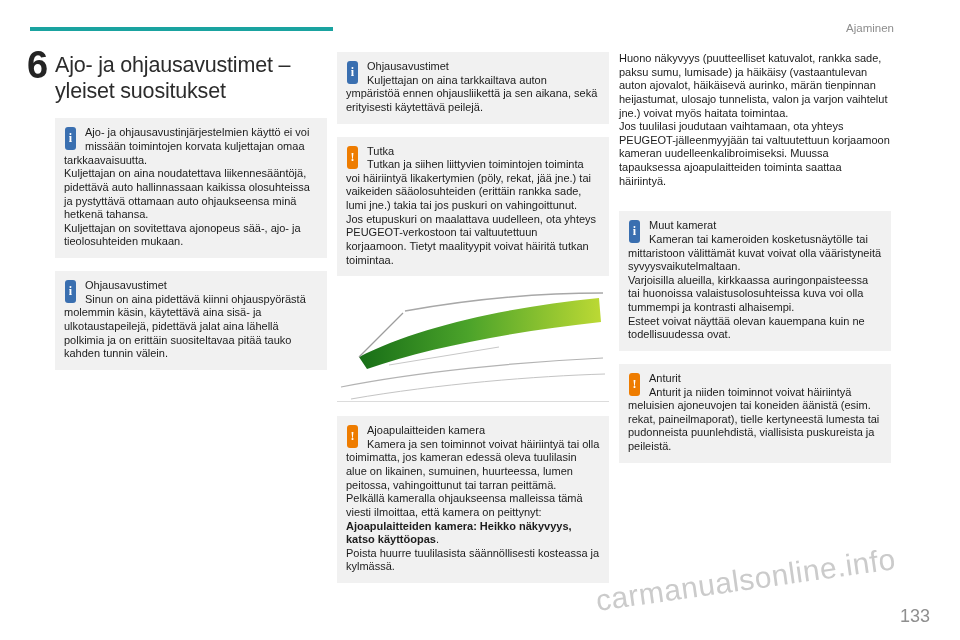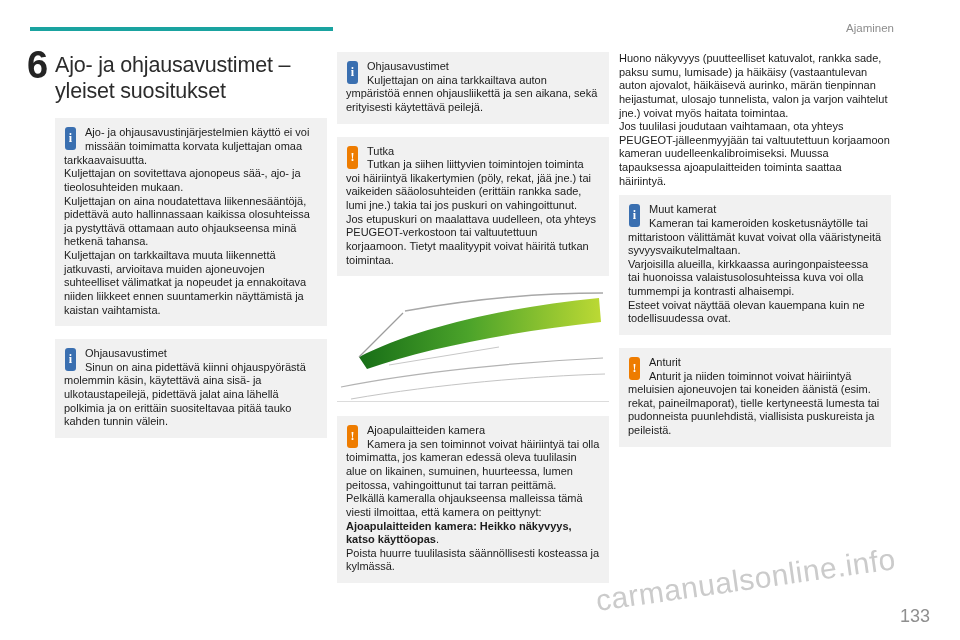--- a/index.html
+++ b/index.html
@@ -28,21 +28,21 @@
 
   .icon {
     float: left; width: 11px; height: 23px; margin: 1px 9px 2px 1px;
     border-radius: 3px; color: #fff; text-align: center;
     font-size: 12px; font-weight: 700; line-height: 23px;
     font-family: "Liberation Serif", serif;
   }
   .icon.info { background: var(--info-blue, #3a6fb0); }
   .icon.warn { background: var(--warning-orange, #ee7c00); }
 
-  .plain { margin-bottom: 7px; }
+  .plain { margin-bottom: 23px; }
 
   .figure { margin: 3px 0 13px; }
   .figure svg { display: block; }
 
   .watermark {
     position: absolute; left: 596px; top: 584px;
     font-size: 30px; color: #c2c2c2; opacity: 0.85;
     transform: rotate(-8deg); transform-origin: 0 50%;
     white-space: nowrap; letter-spacing: 0.5px;
   }
@@ -57,24 +57,23 @@
   <div class="running-header">Ajaminen</div>
   <div class="chapter-num">6</div>
 
   <div class="content">
 
     <div class="col">
       <h1 class="title">Ajo- ja ohjausavustimet – yleiset suositukset</h1>
 
       <div class="box">
         <span class="icon info">i</span>
-        <p>Ajo- ja ohjausavustinjärjestelmien käyttö ei voi missään toimimatta korvata kuljettajan omaa tarkkaavaisuutta.</p>
+        <p>Ajo- ja ohjausavustinjärjestelmien käyttö ei voi missään toimintojen korvata kuljettajan omaa tarkkaavaisuutta.</p>
+        <p>Kuljettajan on aina noudatettava liikennesääntöjä, pidettävä auto hallinnassaan kaikissa olosuhteissa ja pystyttävä ottamaan auto ohjaukseensa minä hetkenä tahansa.</p>
         <p>Kuljettajan on sovitettava ajonopeus sää-, ajo- ja tieolosuhteiden mukaan.</p>
-        <p>Kuljettajan on aina noudatettava liikennesääntöjä, pidettävä auto hallinnassaan kaikissa olosuhteissa ja pystyttävä ottamaan auto ohjaukseensa minä hetkenä tahansa.</p>
-        <p>Kuljettajan on tarkkailtava muuta liikennettä jatkuvasti, arvioitava muiden ajoneuvojen suhteelliset välimatkat ja nopeudet ja ennakoitava niiden liikkeet ennen suuntamerkin näyttämistä ja kaistan vaihtamista.</p>
       </div>
 
       <div class="box">
         <span class="icon info">i</span>
         <p class="box-title">Ohjausavustimet</p>
         <p>Sinun on aina pidettävä kiinni ohjauspyörästä molemmin käsin, käytettävä aina sisä- ja ulkotaustapeilejä, pidettävä jalat aina lähellä polkimia ja on erittäin suositeltavaa pitää tauko kahden tunnin välein.</p>
       </div>
     </div>
 
     <div class="col">

